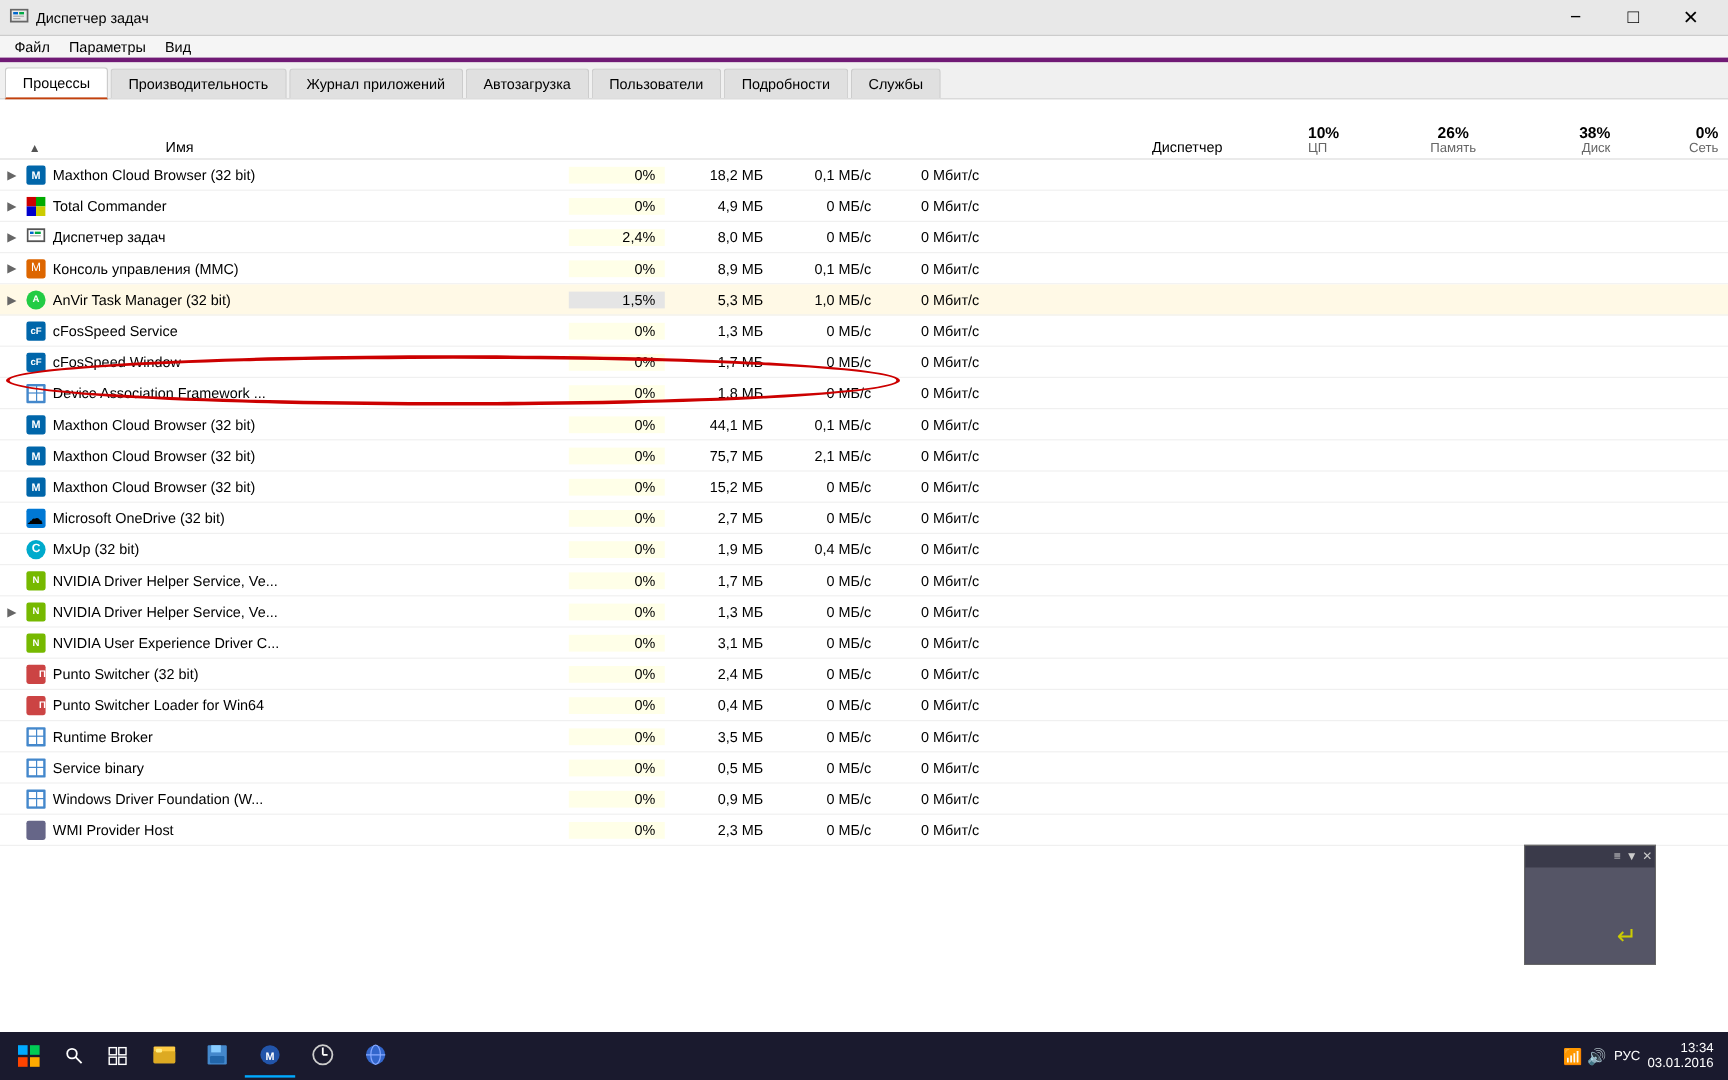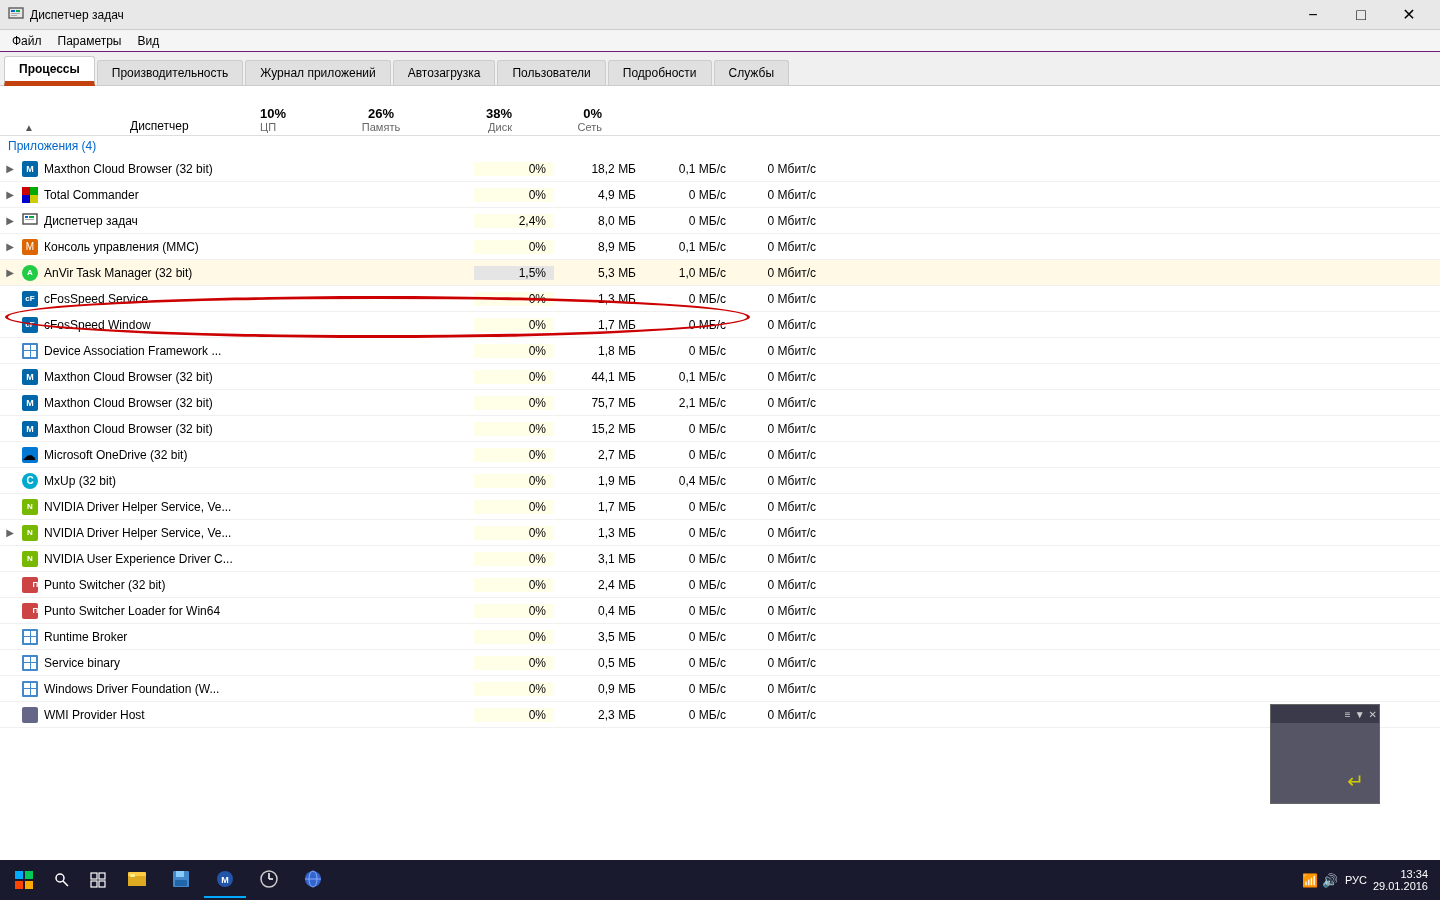--- a/index.html
+++ b/index.html
@@ -23,21 +23,21 @@
       font-size: 16px; cursor: pointer; display: flex; align-items: center; justify-content: center;
     }
 
     
     .menu-bar {
       background: #f5f5f5;
       height: 22px;
       display: flex;
       align-items: center;
       padding: 0 4px;
-      border-bottom: 1px solid #701a75;
+      border-bottom: 4px solid #701a75;
     }
     .menu-item { padding: 2px 8px; cursor: pointer; font-size: 12px; }
 
     
     .tabs {
       background: #f0f0f0;
       display: flex;
       align-items: flex-end;
       padding: 4px 0 0 4px;
       border-bottom: 1px solid #ccc;
@@ -47,24 +47,23 @@
       border: 1px solid #ccc;
       border-bottom: none;
       background: #e0e0e0;
       cursor: pointer;
       font-size: 12px;
       margin-right: 2px;
       border-radius: 3px 3px 0 0;
     }
     .tab.active {
       background: #fff;
-      border-bottom: 5px solid #c2410c;
+      border-bottom: 2px solid #c2410c;
       margin-bottom: -1px;
       z-index: 1;
-      font-weight: bold;
     }
 
     
     .main-content {
       background: #fff;
       height: calc(900px - 30px - 22px - 34px - 34px);
       overflow: hidden;
       display: flex;
       flex-direction: column;
     }
@@ -399,20 +398,21 @@
     <div class="tab">Службы</div>
   </div>
 
   <div class="main-content">
 
     <div class="col-headers">
       <div style="width:20px; flex-shrink:0;"></div>
       <div class="col-sort-arrow">
         <span style="font-size:10px; color:#555;">▲</span>
       </div>
+      <div style="flex:1; font-size:12px; padding-left:8px;">Имя</div>
       <div class="col-status">Диспетчер</div>
       <div class="col-cpu">
         <div class="col-header-pct">10%</div>
         <div class="col-header-label">ЦП</div>
       </div>
       <div class="col-mem">
         <div class="col-header-pct">26%</div>
         <div class="col-header-label">Память</div>
       </div>
       <div class="col-disk">
@@ -420,21 +420,20 @@
         <div class="col-header-label">Диск</div>
       </div>
       <div class="col-net">
         <div class="col-header-pct">0%</div>
         <div class="col-header-label">Сеть</div>
       </div>
     </div>
 
     <div class="process-list">
 
-      <div class="section-header">Приложения (4)</div>
 
       <div class="process-row">
         <div class="row-expand">▶</div>
         <div class="row-icon">
             <div class="icon-blue-square">M</div>
           </div>
         <div class="row-name">Maxthon Cloud Browser (32 bit)</div>
         <div class="row-status"></div>
         <div class="row-cpu cpu-col-highlight">0%</div>
         <div class="row-mem">18,2 МБ</div>
@@ -831,18 +830,18 @@
     </div>
     <div class="taskbar-right">
       <div class="taskbar-icons">
         <span>📶</span>
         <span>🔊</span>
 
       </div>
       <div class="taskbar-lang">РУС</div>
       <div class="taskbar-time">
         <div>13:34</div>
-        <div>29.01.2016</div>
+        <div>03.01.2016</div>
       </div>
     </div>
   </div>
 
 </div>
 
 </body></html>

